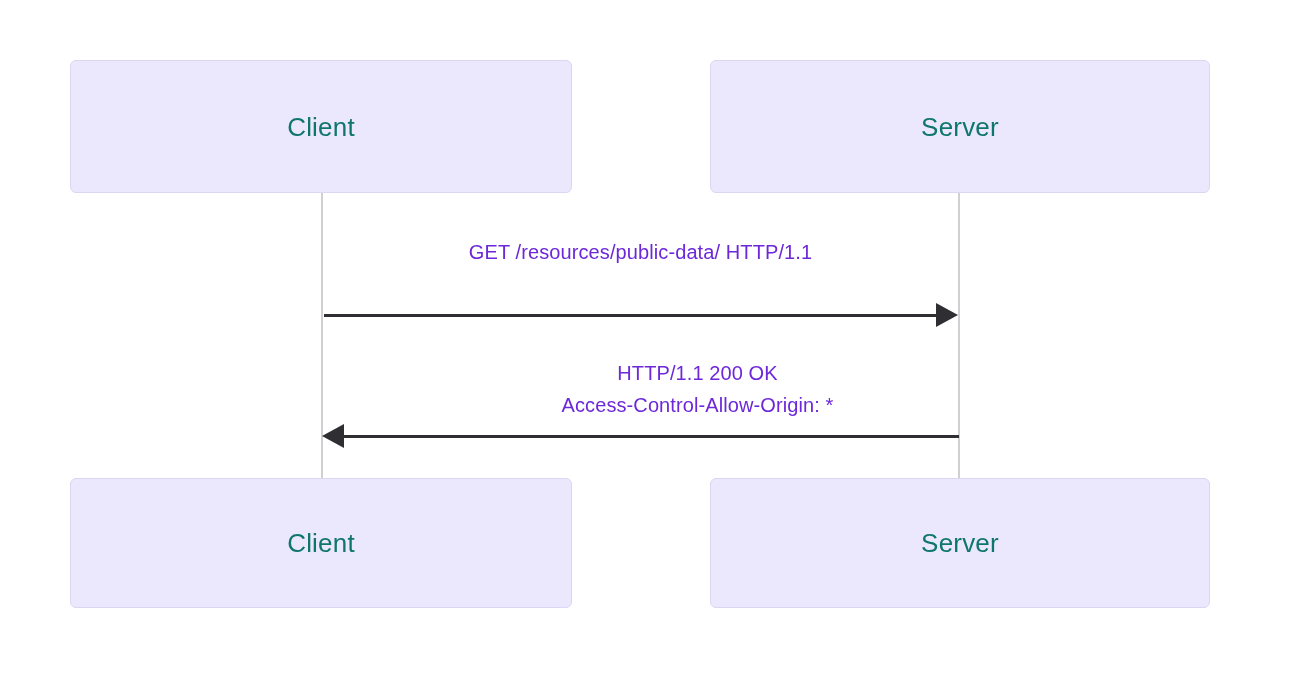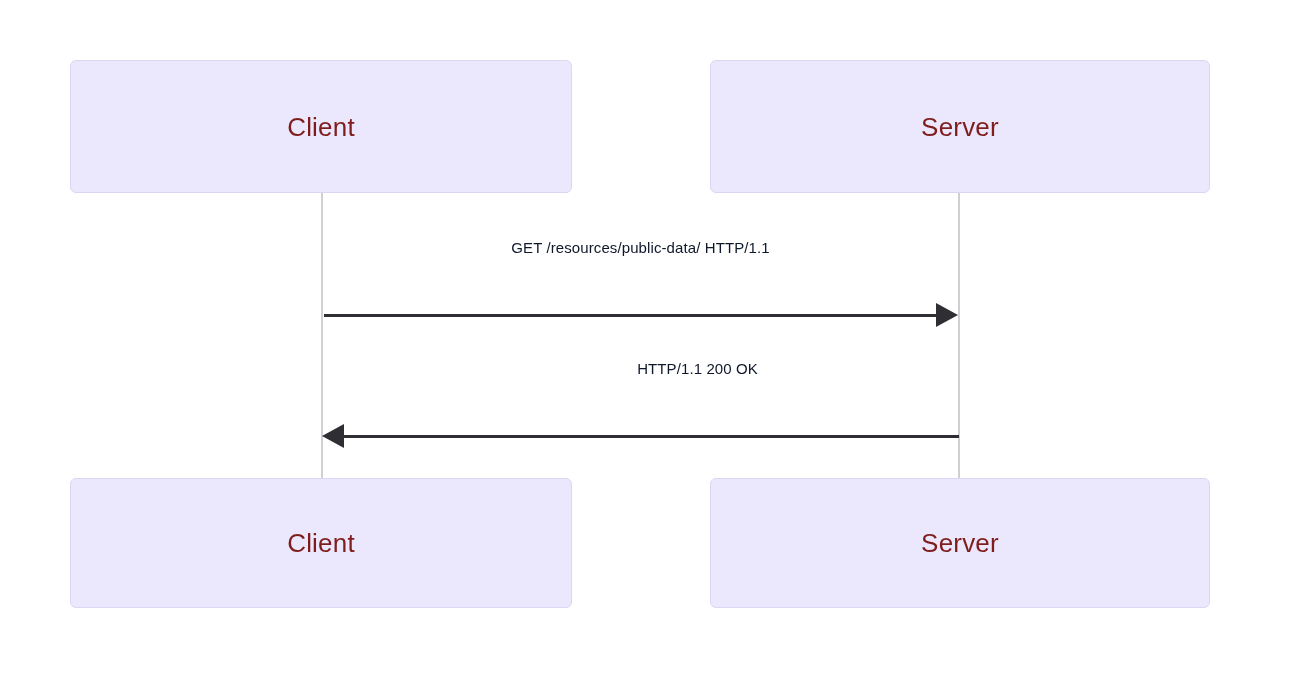--- a/index.html
+++ b/index.html
@@ -25,21 +25,21 @@
     background: #ebe8fd;
     border: 1px solid #ddd6f3;
     border-radius: 6px;
     display: flex;
     align-items: center;
     justify-content: center;
     z-index: 3;
   }
   .participant-label {
     font-size: 26px;
-    color: #7f1d1d;
+    color: #0f766e;
     font-weight: 400;
     letter-spacing: 0.2px;
     line-height: 1;
   }
 
   #box-client-top    { left: 70px;  top: 60px;  width: 502px; height: 133px; }
   #box-server-top    { left: 710px; top: 60px;  width: 500px; height: 133px; }
   #box-client-bottom { left: 70px;  top: 478px; width: 502px; height: 130px; }
   #box-server-bottom { left: 710px; top: 478px; width: 500px; height: 130px; }
 
@@ -56,23 +56,23 @@
   #lifeline-server { left: 958px; }
 
   
   .message {
     position: absolute;
     z-index: 2;
   }
   .msg-label {
     position: absolute;
     text-align: center;
-    font-size: 15px;
+    font-size: 20px;
     line-height: 1.62;
-    color: #0f172a;
+    color: #6d28d9;
     white-space: nowrap;
     letter-spacing: 0.1px;
   }
   .msg-line {
     position: absolute;
     height: 3px;
     background: #2f2f33;
   }
   .arrowhead {
     position: absolute;
@@ -132,20 +132,21 @@
     <div class="msg-label" id="msg-request-label">
       <div>GET /resources/public-data/ HTTP/1.1</div>
     </div>
     <div class="msg-line" id="msg-request-line"></div>
     <div class="arrowhead right" id="msg-request-head"></div>
   </div>
 
   <div class="message">
     <div class="msg-label" id="msg-response-label">
       <div>HTTP/1.1 200 OK</div>
+      <div>Access-Control-Allow-Origin: *</div>
     </div>
     <div class="msg-line" id="msg-response-line"></div>
     <div class="arrowhead left" id="msg-response-head"></div>
   </div>
 
   <div class="participant" id="box-client-bottom">
     <span class="participant-label">Client</span>
   </div>
 
   <div class="participant" id="box-server-bottom">

